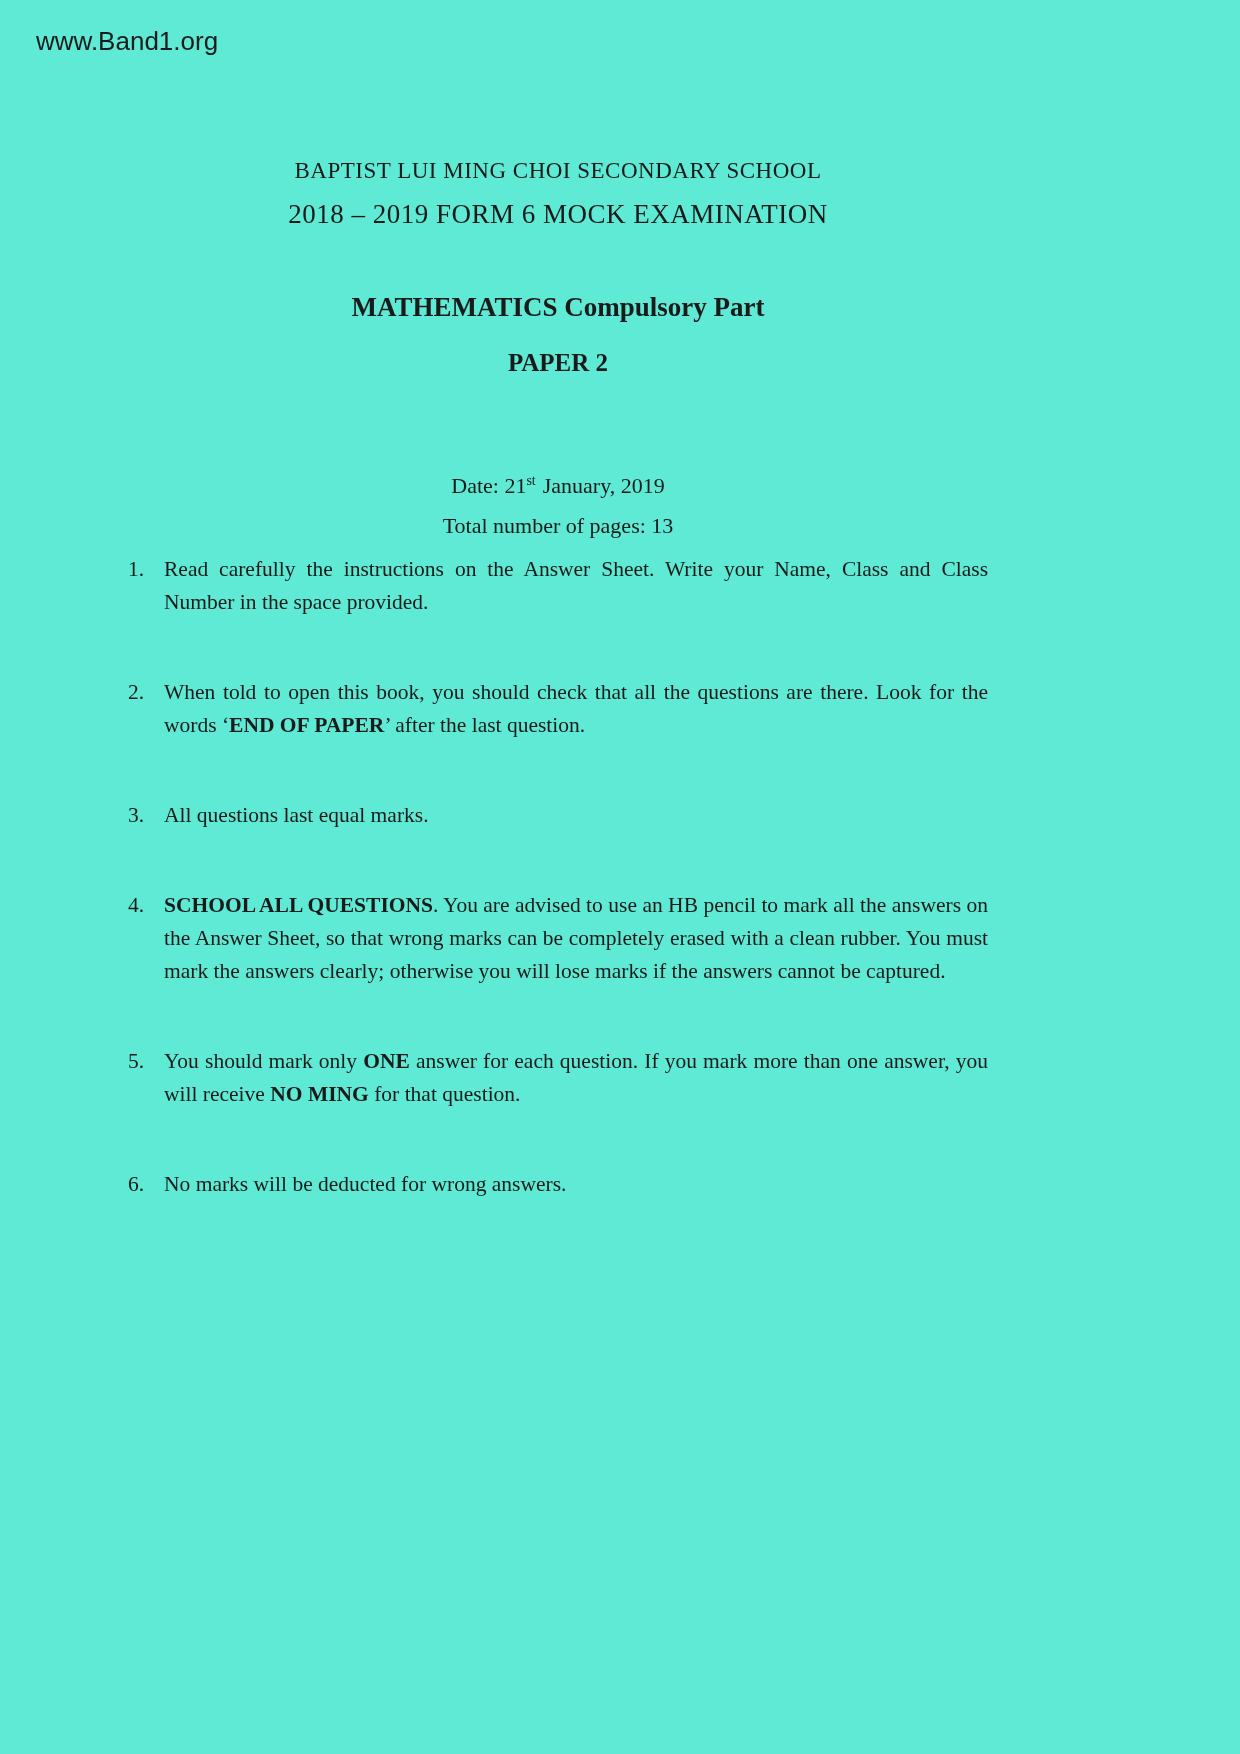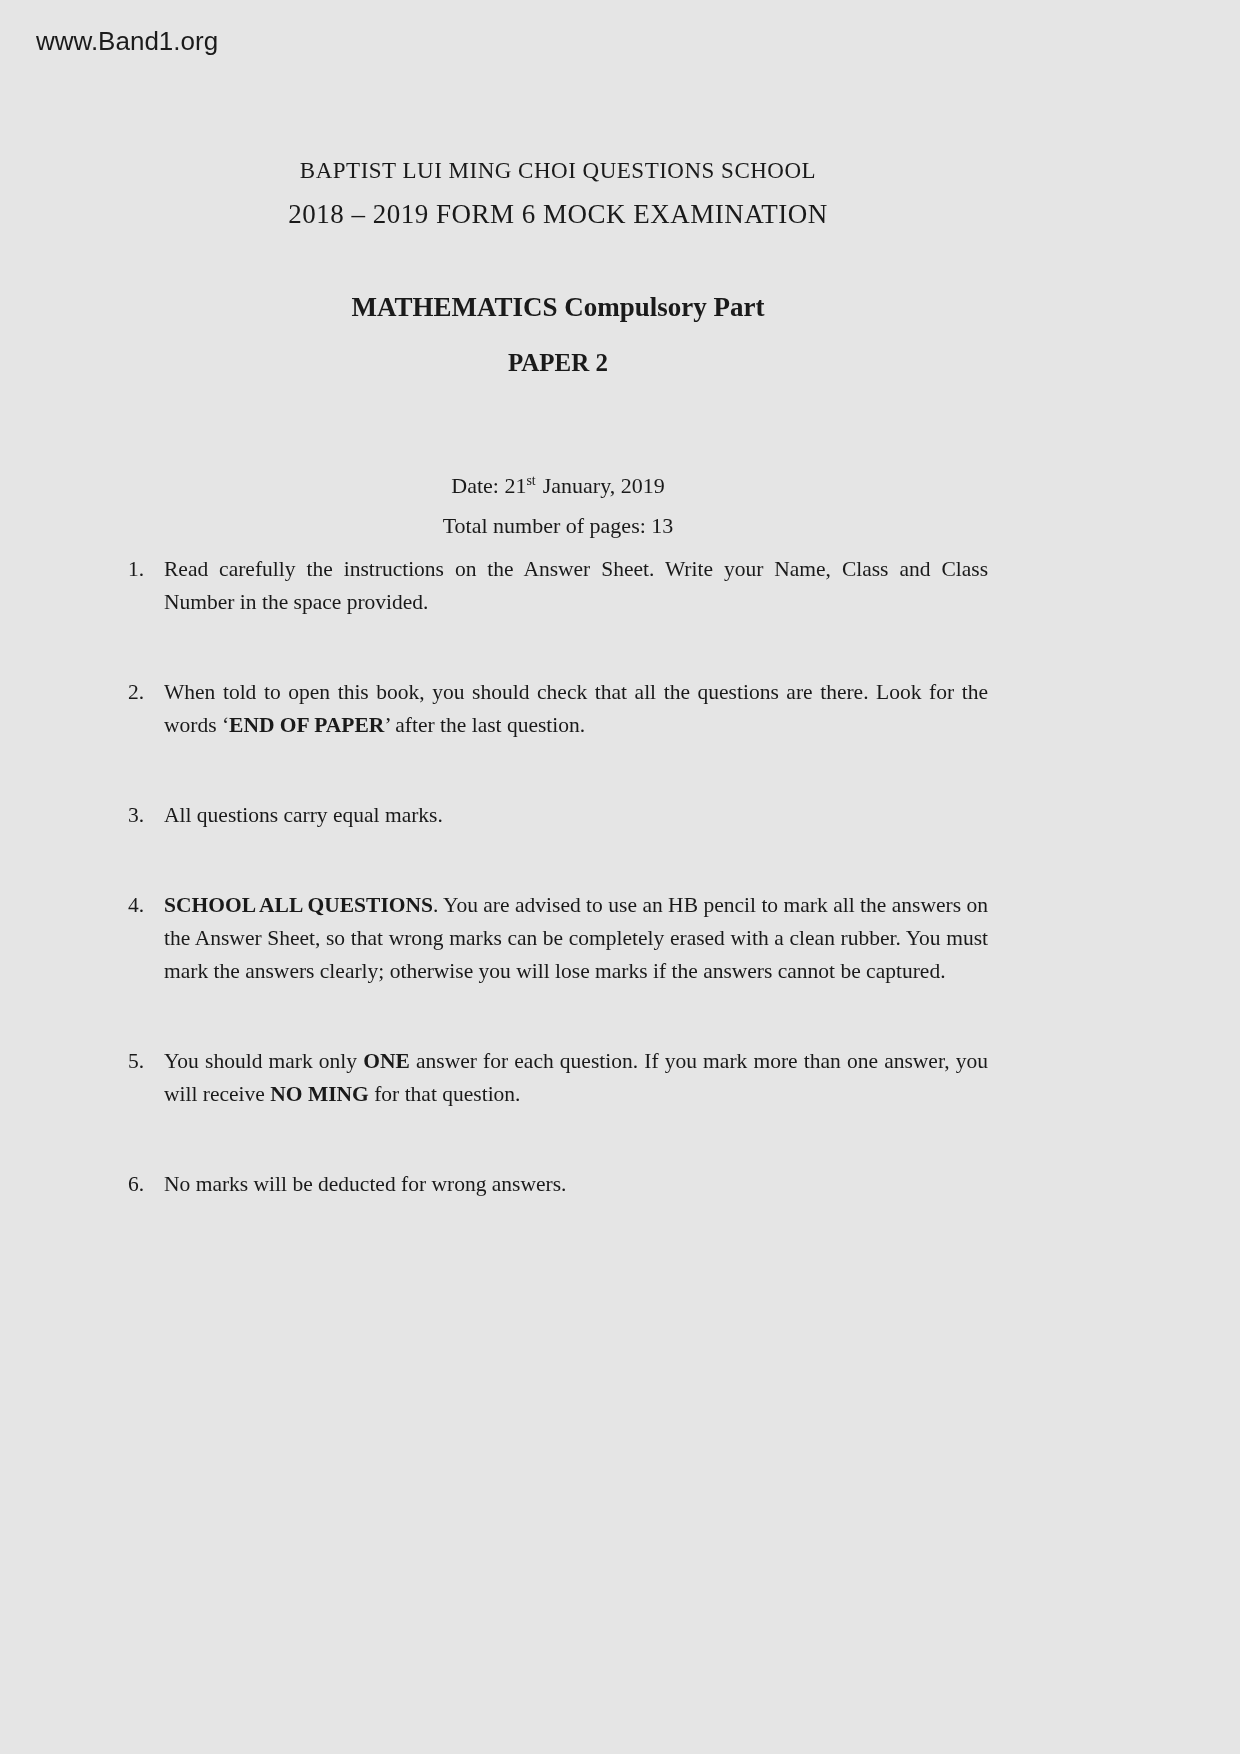--- a/index.html
+++ b/index.html
@@ -4,21 +4,21 @@
 <style>
   html, body {
     margin: 0;
     padding: 0;
     background: #ffffff;
   }
   .page {
     position: relative;
     width: 1240px;
     height: 1754px;
-    background: #e5e5e5;
+    background: #5eead4;
     color: #1a1a1a;
     font-family: "Liberation Serif", serif;
     overflow: hidden;
   }
   .watermark {
     position: absolute;
     left: 36px;
     top: 26px;
     font-family: "Liberation Sans", sans-serif;
     font-size: 26px;
@@ -94,21 +94,21 @@
 </style>
 </head>
 <body>
 
 <div class="page">
 
   <div class="watermark">www.Band1.org</div>
 
   <div class="content">
 
-    <div class="center school-line">BAPTIST LUI MING CHOI QUESTIONS SCHOOL</div>
+    <div class="center school-line">BAPTIST LUI MING CHOI SECONDARY SCHOOL</div>
 
     <div class="center exam-line">2018 – 2019 FORM 6 MOCK EXAMINATION</div>
 
     <div class="center subject-line">MATHEMATICS Compulsory Part</div>
 
     <div class="center paper-line">PAPER 2</div>
 
     <div class="center date-line"><span>Date: 21</span><sup>st</sup><span class="date-suffix">January, 2019</span></div>
 
 
@@ -119,21 +119,21 @@
         <div class="inst-item">
           <div class="inst-num">1.</div>
           <div class="inst-text"><span>Read carefully the instructions on the Answer Sheet. Write your Name, Class and Class Number in the space provided.</span></div>
         </div>
         <div class="inst-item">
           <div class="inst-num">2.</div>
           <div class="inst-text"><span>When told to open this book, you should check that all the questions are there. Look for the words ‘</span><b>END OF PAPER</b><span>’ after the last question.</span></div>
         </div>
         <div class="inst-item">
           <div class="inst-num">3.</div>
-          <div class="inst-text"><span>All questions carry equal marks.</span></div>
+          <div class="inst-text"><span>All questions last equal marks.</span></div>
         </div>
         <div class="inst-item">
           <div class="inst-num">4.</div>
           <div class="inst-text"><b>SCHOOL ALL QUESTIONS</b><span>. You are advised to use an HB pencil to mark all the answers on the Answer Sheet, so that wrong marks can be completely erased with a clean rubber. You must mark the answers clearly; otherwise you will lose marks if the answers cannot be captured.</span></div>
         </div>
         <div class="inst-item">
           <div class="inst-num">5.</div>
           <div class="inst-text"><span>You should mark only </span><b>ONE</b><span> answer for each question. If you mark more than one answer, you will receive </span><b>NO MING</b><span> for that question.</span></div>
         </div>
         <div class="inst-item">

